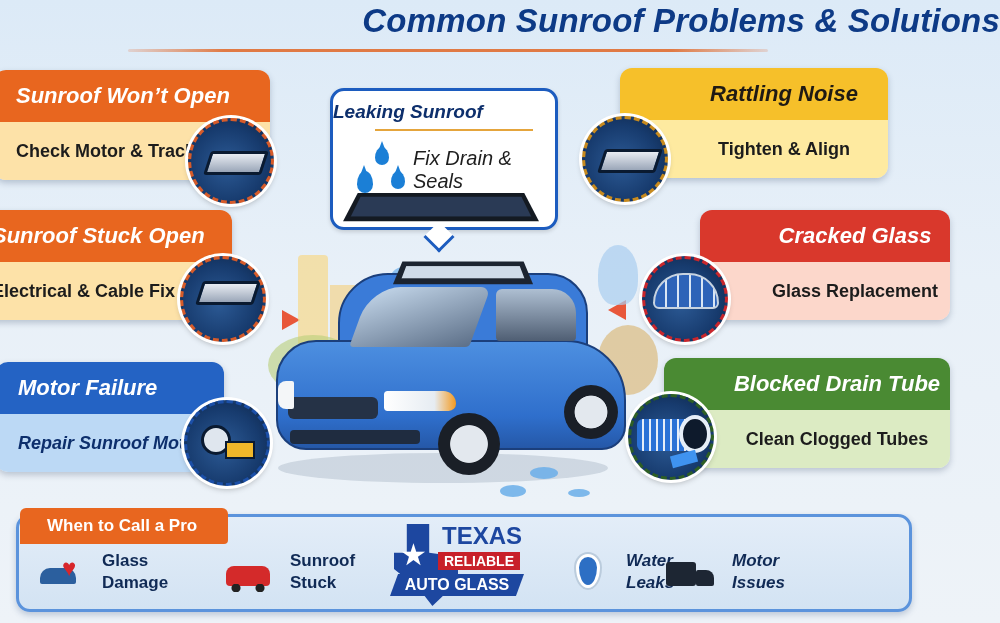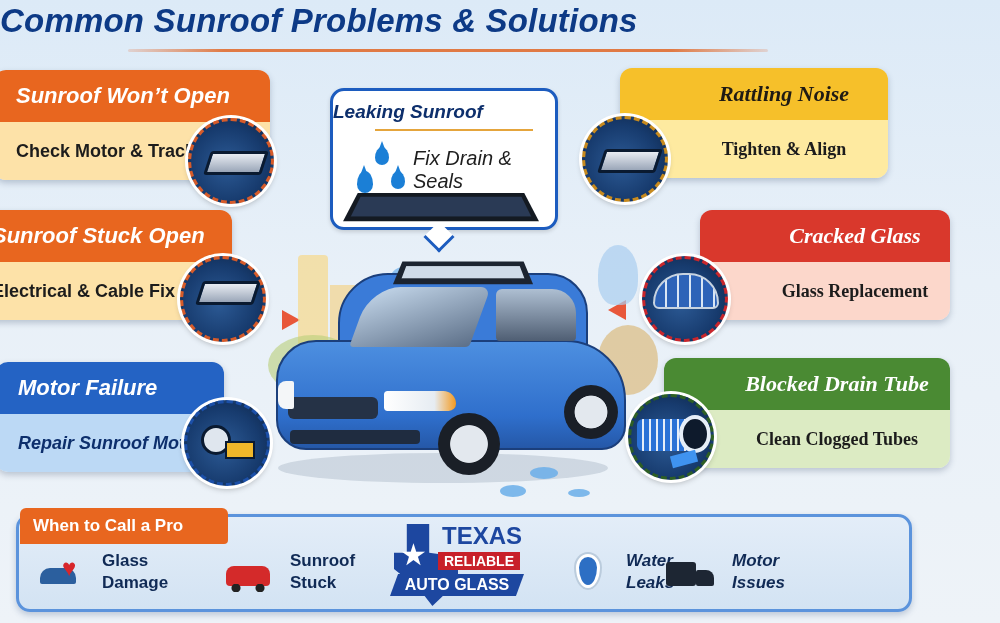--- a/index.html
+++ b/index.html
@@ -3,42 +3,42 @@
 <meta charset="utf-8">
 <style>
   * { box-sizing: border-box; margin: 0; padding: 0; }
   html, body { width: 1000px; height: 623px; overflow: hidden; }
   body {
     font-family: "Liberation Sans", "DejaVu Sans", sans-serif;
     background: linear-gradient(180deg, #dceaf7 0%, #e8f0f8 45%, #eef3f8 100%);
     position: relative;
   }
   .title {
-    position: absolute; left: 0; top: 2px; width: 1000px; text-align: left;
+    position: absolute; left: 0; top: 2px; width: 1000px; text-align: right;
     font-size: 33px; font-weight: bold; font-style: italic; color: #0d3a86;
     letter-spacing: 0.2px;
   }
   .title-rule {
     position: absolute; left: 128px; top: 49px; width: 640px; height: 3px;
     background: linear-gradient(90deg, rgba(226,110,60,0.2), #e07a45 15%, #e07a45 85%, rgba(226,110,60,0.2));
     border-radius: 2px;
   }
 
   
   .card { position: absolute; border-radius: 12px; overflow: hidden; box-shadow: 0 3px 6px rgba(40,60,90,0.25); }
   .card .head {
     height: 52px; display: flex; align-items: center;
     font-weight: bold; font-style: italic; font-size: 22px; color: #fff;
   }
   .card .body {
     height: 58px; display: flex; align-items: center;
     font-size: 18px; color: #1c1c1c; font-weight: bold;
   }
   .card.left .head, .card.left .body { padding-left: 22px; }
-  .card.right .head, .card.right .body { justify-content: center; padding-left: 60px; font-family: Liberation Serif, serif; }
+  .card.right .head, .card.right .body { justify-content: center; padding-left: 60px; }
 
   .card.orange .head { background: #e8661f; }
   .card.orange .body { background: #fde2a8; }
   .card.yellow .head { background: #f6c02a; color: #1f1a14; }
   .card.yellow .body { background: #feeaa0; }
   .card.red .head { background: #d9382c; }
   .card.red .body { background: #fcd7cb; }
   .card.blue .head { background: #2463c4; }
   .card.blue .body { background: #bcd9f5; color: #0d2f6c; }
   .card.green .head { background: #4a8a33; }
@@ -124,21 +124,21 @@
 
   
   .pro-panel {
     position: absolute; left: 16px; top: 514px; width: 896px; height: 98px;
     background: linear-gradient(180deg, #e3edf8, #d3e3f3); border: 3px solid #5b93dc;
     border-radius: 14px; box-shadow: 0 3px 6px rgba(40,70,120,0.25);
   }
   .pro-tag {
     position: absolute; left: 20px; top: 508px; width: 208px; height: 36px;
     background: #e8661f; color: #fff; font-weight: bold; font-size: 17px;
-    display: flex; align-items: center; padding-left: 13px; border-radius: 6px 6px 4px 0;
+    display: flex; align-items: center; padding-left: 27px; border-radius: 6px 6px 4px 0;
   }
   .pro-item { position: absolute; top: 550px; display: flex; align-items: center; gap: 14px; }
   .pro-item .pi-icon { width: 54px; height: 40px; position: relative; }
   .pro-item .pi-text { font-size: 17px; font-style: italic; font-weight: bold; color: #102a55; line-height: 22px; }
   .pi-glass { position:absolute; left:6px; top:16px; width:36px; height:16px; background:#2b5f9e; border-radius: 10px 10px 2px 2px; }
   .pi-heart { position:absolute; left:28px; top:4px; font-size: 24px; color:#d7262b; line-height: 1; }
   .pi-car { position:absolute; left:4px; top:14px; width:44px; height:20px; background:#d42a2a; border-radius: 8px 8px 4px 4px; }
   .pi-car::after { content:""; position:absolute; left:4px; bottom:-6px; width:36px; height:8px; background: radial-gradient(circle at 6px 4px, #222 4px, transparent 5px), radial-gradient(circle at 30px 4px, #222 4px, transparent 5px); }
   .pi-drop { position:absolute; left:14px; top:2px; width:24px; height:34px; background:#2d6fc4; border-radius: 50% 50% 50% 50% / 40% 40% 60% 60%; border: 3px solid #fff; box-shadow: 0 0 0 2px #bcd; }
   .pi-truck { position:absolute; left:2px; top:10px; width:30px; height:24px; background:#1d2633; border-radius: 3px; }

